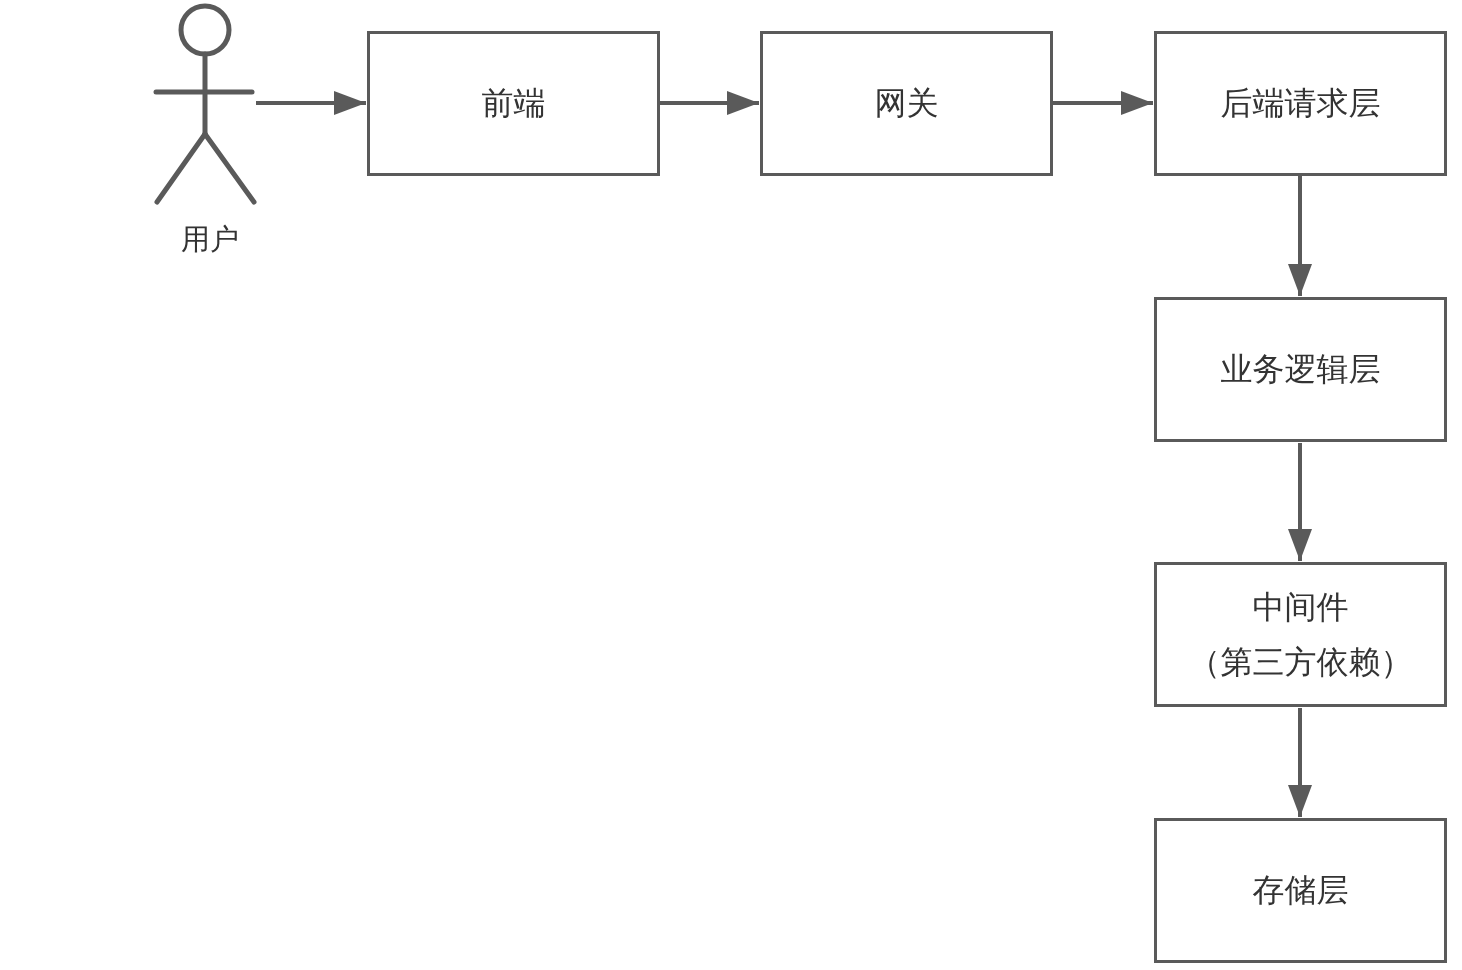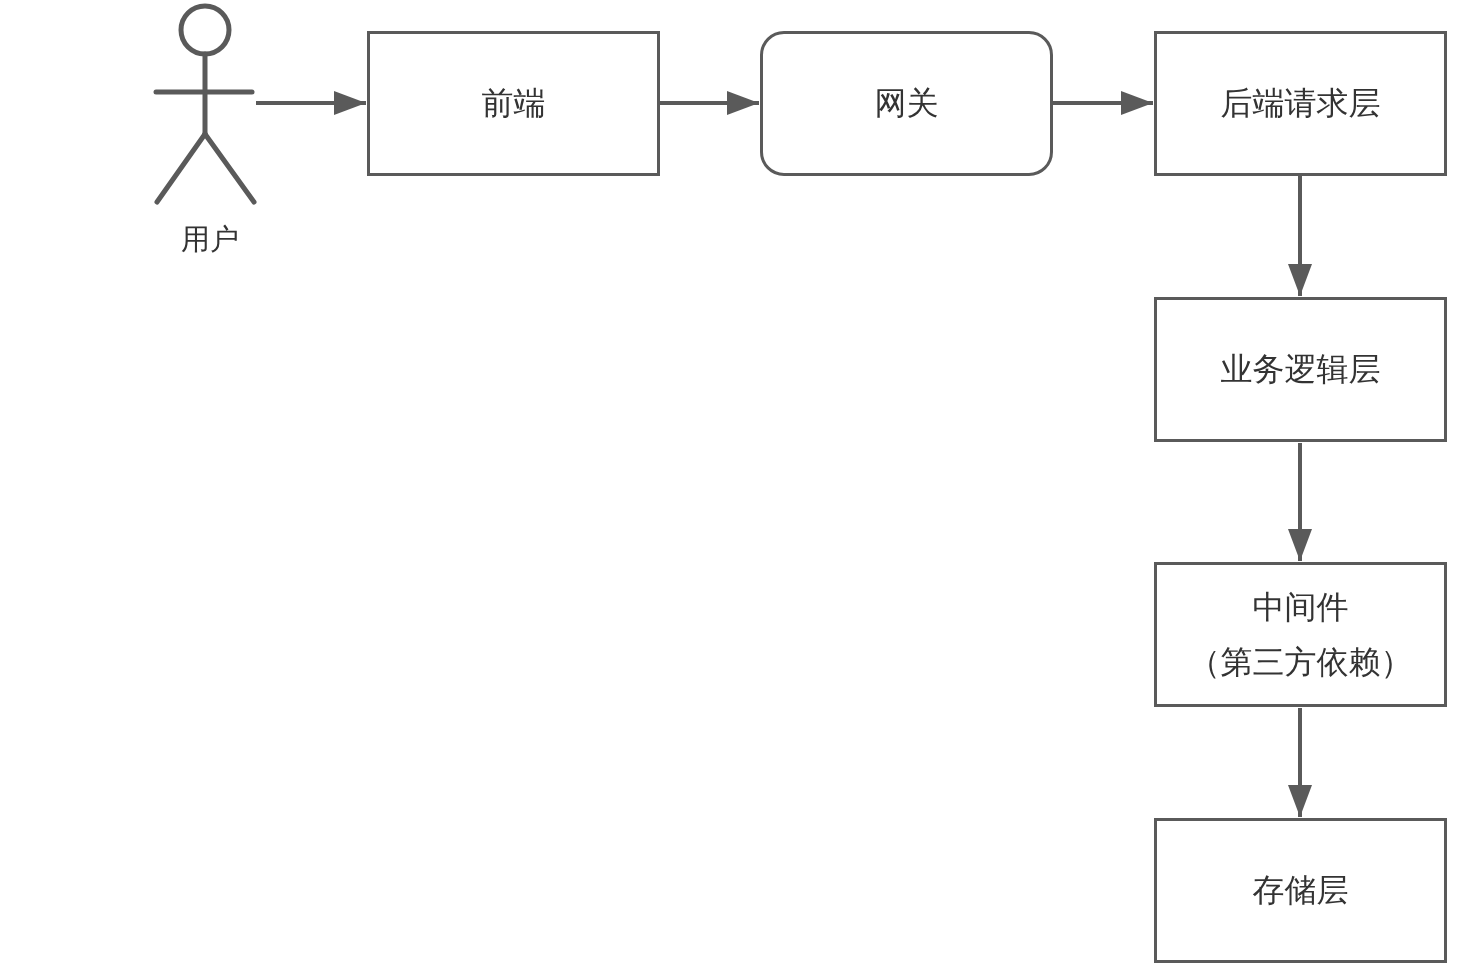--- a/index.html
+++ b/index.html
@@ -44,21 +44,21 @@
   .actor-label {
     position: absolute;
     left: 152px;
     top: 220px;
     width: 116px;
     text-align: center;
     color: var(--text, #333333);
     font-size: 29px;
   }
   .node-frontend  { left: 367px; top: 31px; }
-  .node-gateway   { left: 760px; top: 31px; border-radius: 24px; }
+  .node-gateway   { left: 760px; top: 31px; }
   .node-backend   { left: 1154px; top: 31px; }
   .node-business  { left: 1154px; top: 297px; }
   .node-middleware{ left: 1154px; top: 562px; }
   .node-storage   { left: 1154px; top: 818px; }
 </style>
 </head>
 <body>
 
 <div class="canvas">
 

